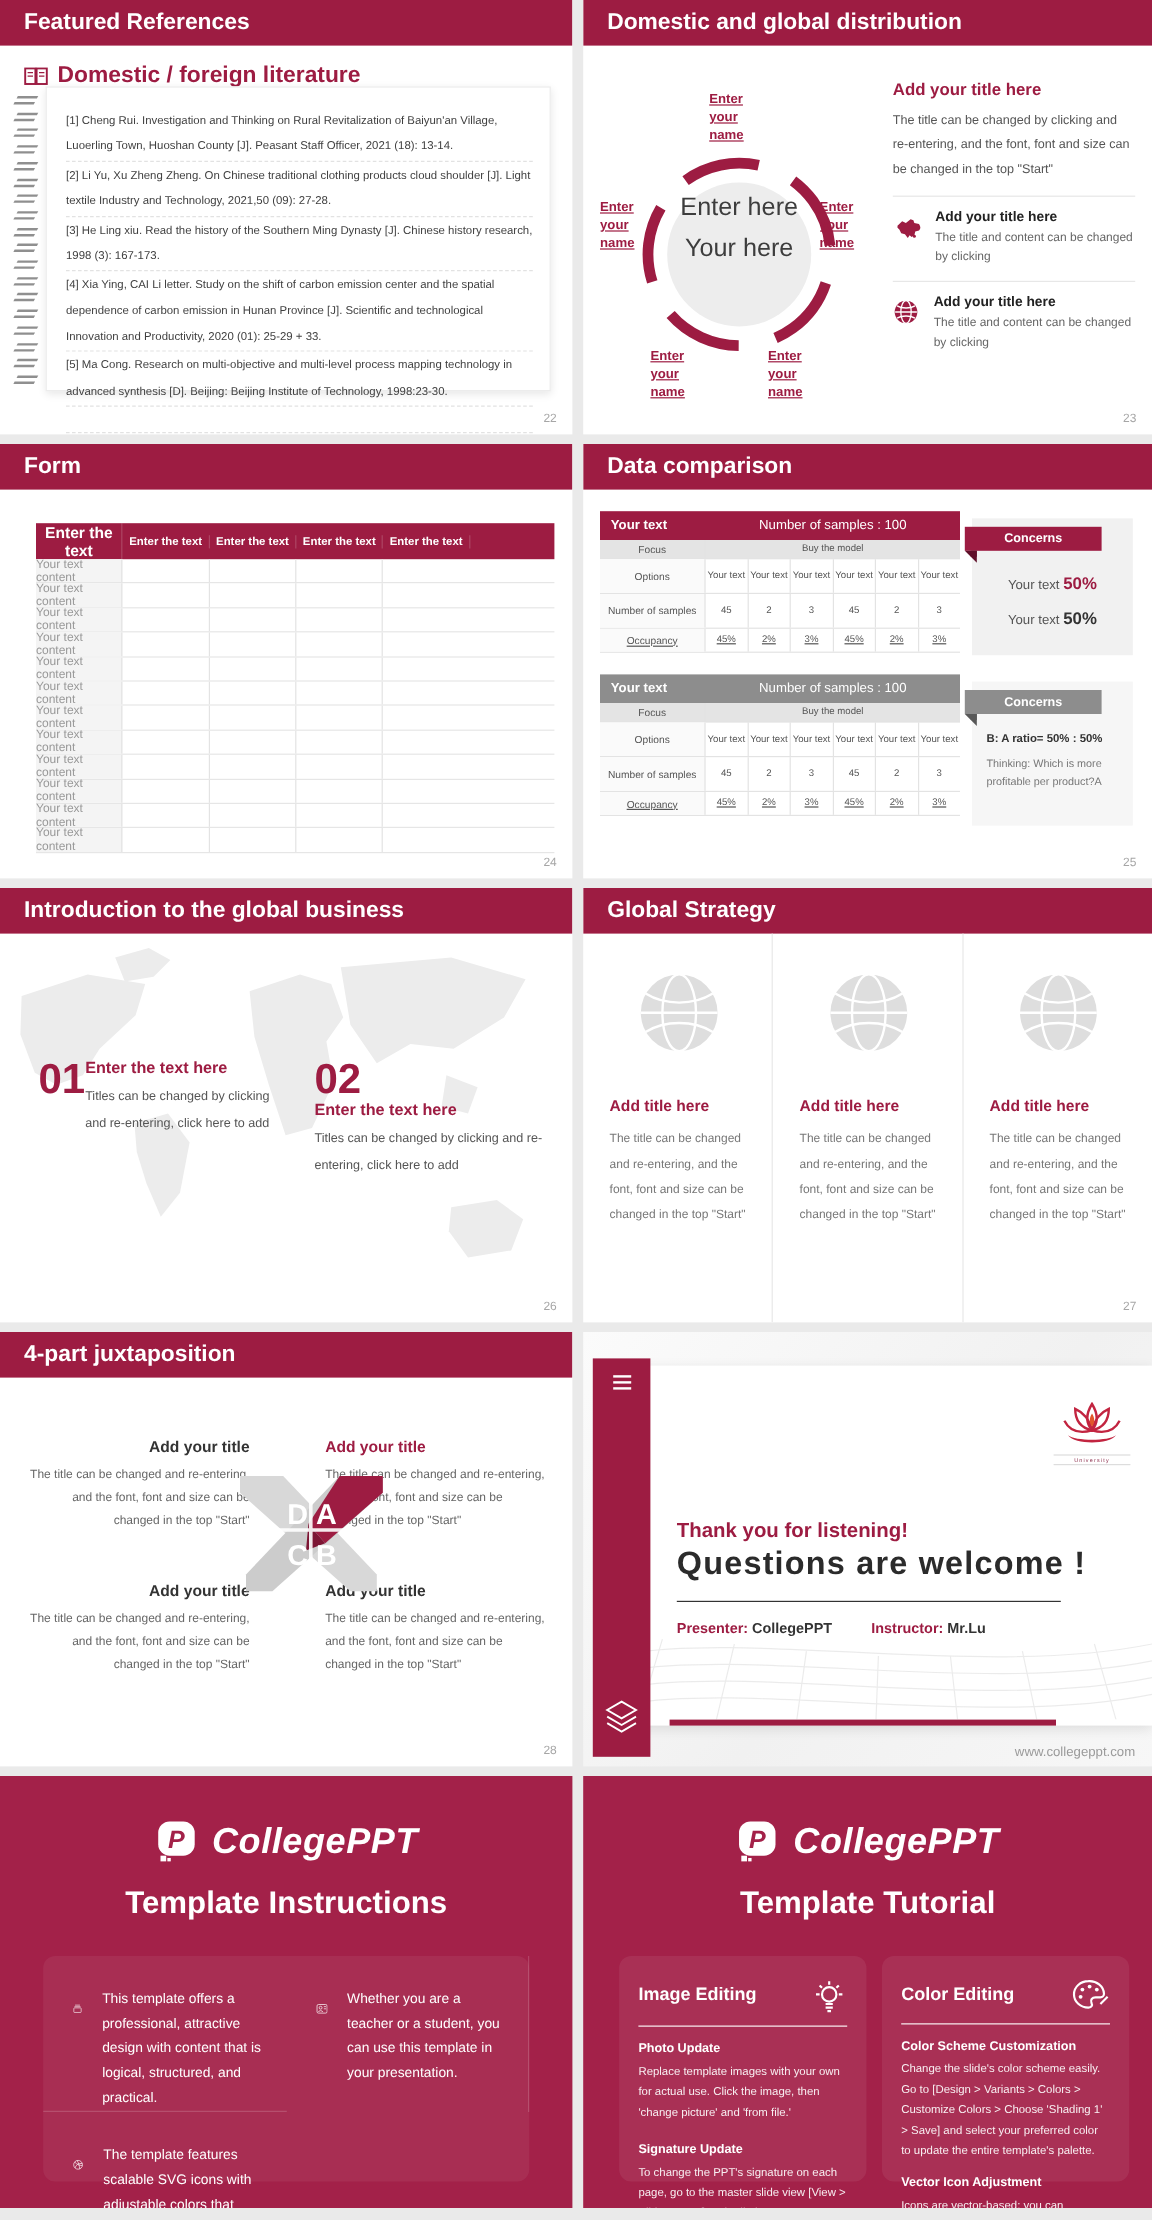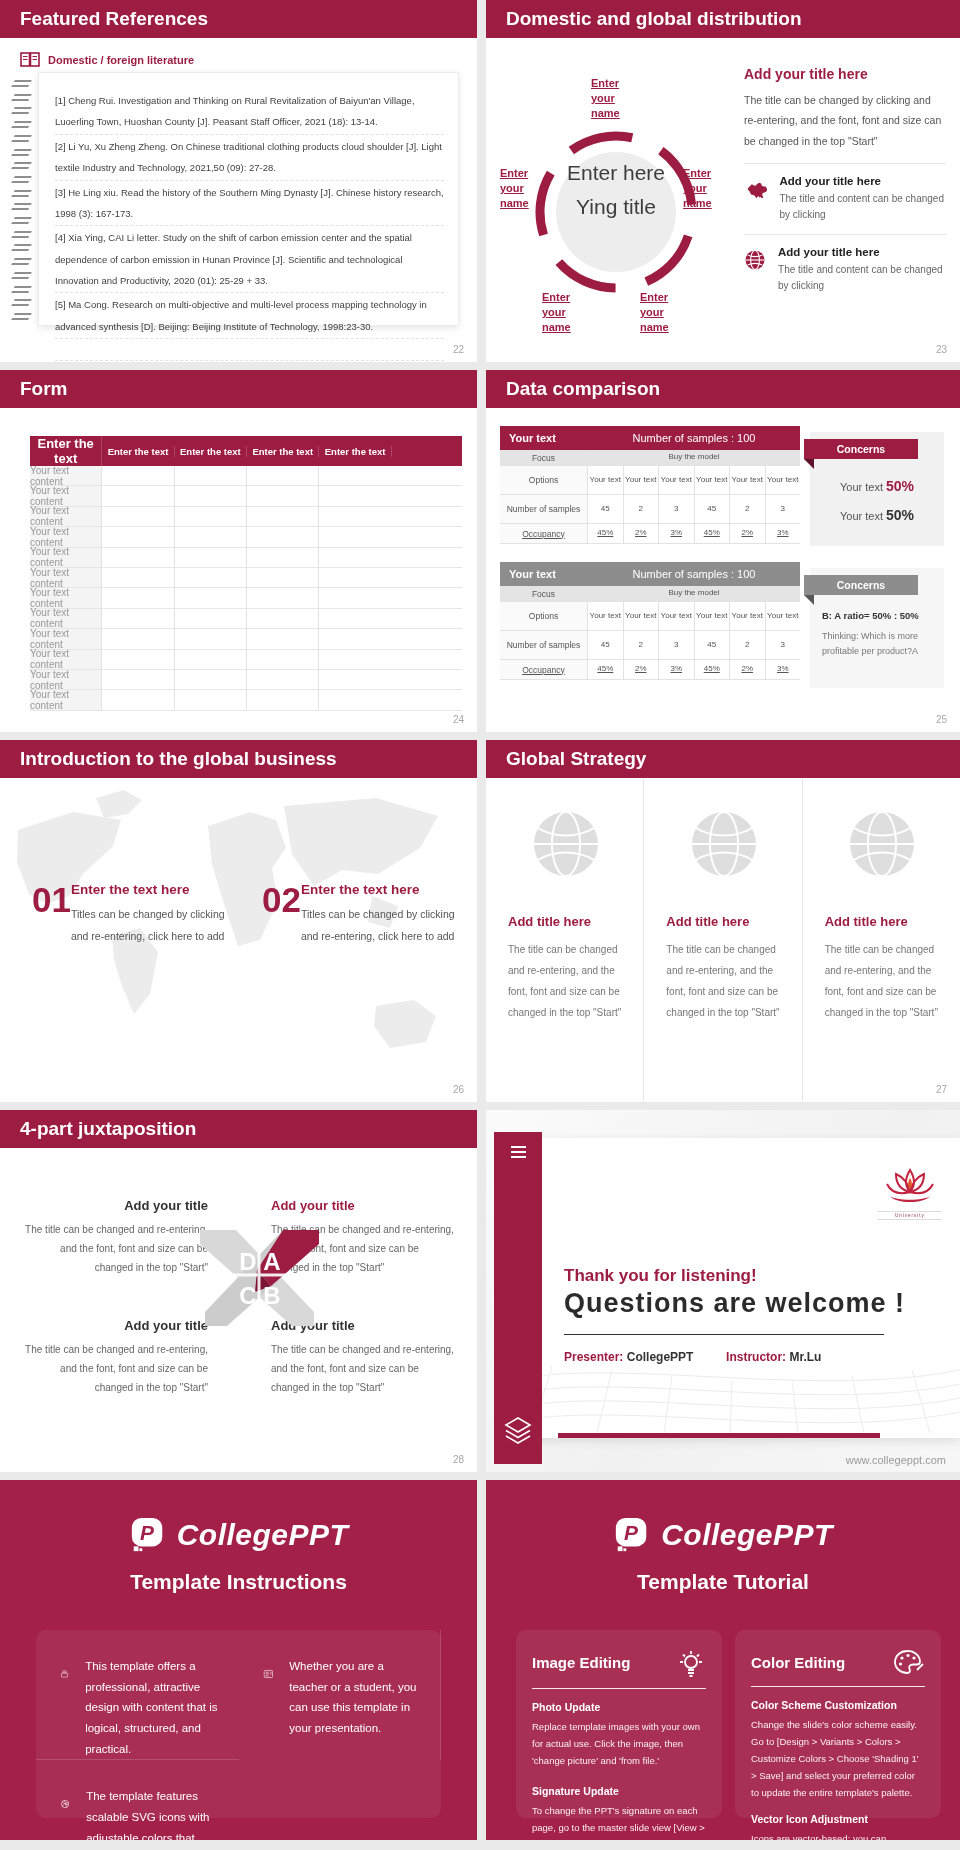--- a/index.html
+++ b/index.html
@@ -3,21 +3,21 @@
 <meta charset="utf-8">
 <style>
   :root{--maroon:#9D1C42;--panel:#A32149;--gray:#8D8D8D;}
   *{margin:0;padding:0;box-sizing:border-box;font-family:"Liberation Sans",sans-serif;}
   body{background:#EAEAEA;width:960px;}
   .grid{display:grid;grid-template-columns:477px 474px;grid-template-rows:362px 362px 362px 362px 360px;gap:8px 9px;background:#EAEAEA;padding-bottom:10px;width:960px;}
   .slide{position:relative;background:#fff;overflow:hidden;}
   .shead{height:38px;background:var(--maroon);display:flex;align-items:center;padding-left:20px;color:#fff;font-size:19px;font-weight:700;}
   .pgnum{position:absolute;right:13px;bottom:7px;font-size:10px;color:#a6a6a6;}
   
-  .ref-sec{display:flex;align-items:center;gap:8px;margin:14px 0 0 20px;color:var(--maroon);font-size:11px;font-weight:700;}
+  .ref-sec{display:flex;align-items:center;gap:8px;margin:14px 0 0 20px;color:var(--maroon);font-size:19px;font-weight:700;}
   .ref-box{position:absolute;left:38px;right:18px;top:72px;bottom:36px;background:#fff;border:1px solid #ececec;box-shadow:0 2px 7px rgba(0,0,0,.10);padding:16px 14px 6px 16px;}
   .clips{position:absolute;left:13px;top:80px;bottom:42px;display:flex;flex-direction:column;justify-content:space-between;}
   .clip{width:17px;height:7px;border-top:2px solid #8f8f8f;border-bottom:2px solid #8f8f8f;transform:skewX(-28deg);}
   .ref-item{font-size:9.5px;color:#3f3f3f;line-height:2.25;border-bottom:1px dashed #e2e2e2;padding:1px 0;}
   .ref-blank{height:22px;border-bottom:1px dashed #e2e2e2;}
   
   .diag{position:absolute;left:14px;top:48px;width:232px;height:296px;}
   .diag svg{position:absolute;left:0;top:0;}
   .node{position:absolute;width:50px;text-align:left;font-size:11px;font-weight:700;color:var(--maroon);line-height:1.35;text-decoration:underline;}
   .ctr{position:absolute;left:46px;top:108px;width:140px;text-align:center;font-size:21px;color:#3d3d3d;line-height:1.6;}
@@ -69,21 +69,21 @@
   .pl{font-size:11px;color:#555;line-height:2.1;}
   .pl b{font-size:14px;}
   .pct-m{color:var(--maroon);}
   .pct-d{color:#333;}
   .ratio{font-size:9.5px;color:#333;font-weight:700;margin-bottom:8px;}
   .think{font-size:9px;color:#777;line-height:1.7;}
   
   .wmap{position:absolute;left:0;top:38px;width:474px;height:324px;}
   .biz{position:absolute;top:142px;display:flex;}
   .biz.b1{left:32px;width:205px;}
-  .biz.b2{left:262px;width:205px;}
+  .biz.b2{left:262px;width:205px;flex-direction:column;}
   .biz-n{font-size:35px;font-weight:700;color:var(--maroon);line-height:1;}
   .biz-t{font-size:13.5px;font-weight:700;color:var(--maroon);margin-bottom:7px;}
   .biz-b{font-size:10.5px;color:#555;line-height:2.05;}
   
   .gcols{position:absolute;left:0;right:0;top:38px;bottom:0;display:flex;}
   .gcol{flex:1;border-right:1px solid #e8e8e8;padding:30px 20px 0 22px;}
   .gcol:last-child{border-right:none;}
   .gcol svg{display:block;margin:0 auto 34px auto;}
   .gc-t{font-size:13px;font-weight:700;color:var(--maroon);margin-bottom:10px;}
   .gc-b{font-size:10px;color:#777;line-height:2.1;}
@@ -112,21 +112,21 @@
   .tpres{position:absolute;left:42px;top:212px;font-size:12px;font-weight:700;color:#333;}
   .tpres .ml{color:var(--maroon);}
   .tpres .sp{display:inline-block;width:26px;}
   .mesh{position:absolute;left:0;bottom:5px;width:438px;height:75px;opacity:.55;}
   .tstrip{position:absolute;left:36px;bottom:0;width:322px;height:5px;background:var(--maroon);}
   .turl{position:absolute;right:14px;bottom:6px;font-size:11px;color:#9a9a9a;}
   
   .panel{position:relative;background:var(--panel);color:#fff;overflow:hidden;}
   .brand{display:flex;justify-content:center;align-items:center;gap:10px;padding-top:36px;}
   .brand-name{font-size:30px;font-weight:700;font-style:italic;letter-spacing:.5px;}
-  .ptitle{text-align:center;font-size:21px;font-weight:700;margin-top:16px;}
+  .ptitle{text-align:center;font-size:26px;font-weight:700;margin-top:16px;}
   .ins-grid{position:absolute;left:36px;right:36px;top:150px;bottom:22px;background:rgba(255,255,255,.06);border-radius:10px;display:grid;grid-template-columns:1fr 1fr;grid-template-rows:1fr 1fr;}
   .ins-cell{padding:26px 18px 0 24px;display:flex;gap:16px;}
   .ins-cell.bb{border-bottom:1px solid rgba(255,255,255,.16);}
   .ins-cell.br{border-right:1px solid rgba(255,255,255,.16);}
   .ins-txt{font-size:11.5px;line-height:1.8;}
   .tut-col{position:absolute;top:150px;bottom:22px;width:206px;background:rgba(255,255,255,.07);border-radius:10px;padding:18px 16px 12px 16px;}
   .tut-col.L{left:30px;}
   .tut-col.R{left:249px;}
   .tut-head{display:flex;justify-content:space-between;align-items:flex-start;}
   .tut-title{font-size:15px;font-weight:700;padding-top:6px;}
@@ -188,21 +188,21 @@
     <div class="shead">
         <span>Domestic and global distribution</span>
       </div>
     <div class="diag">
       <svg width="232" height="296">
         <circle cx="116" cy="164" r="60" fill="#ededed"></circle>
         <circle cx="116" cy="164" r="76" fill="none" stroke="#9D1C42" stroke-width="9" stroke-dasharray="64 31.5" transform="rotate(-126 116 164)"></circle>
       </svg>
       <div class="ctr">
         <div>Enter here</div>
-        <div>Ying title</div>
+        <div>Your here</div>
       </div>
       <div class="node" style="left:91px;top:28px;">Enter your name</div>
       <div class="node" style="left:0px;top:118px;">Enter your name</div>
       <div class="node" style="left:183px;top:118px;">Enter your name</div>
       <div class="node" style="left:42px;top:242px;">Enter your name</div>
       <div class="node" style="left:140px;top:242px;">Enter your name</div>
     </div>
     <div class="dist-r">
       <div class="dist-title">Add your title here</div>
       <div class="dist-body">The title can be changed by clicking and re-entering, and the font, font and size can be changed in the top "Start"</div>

